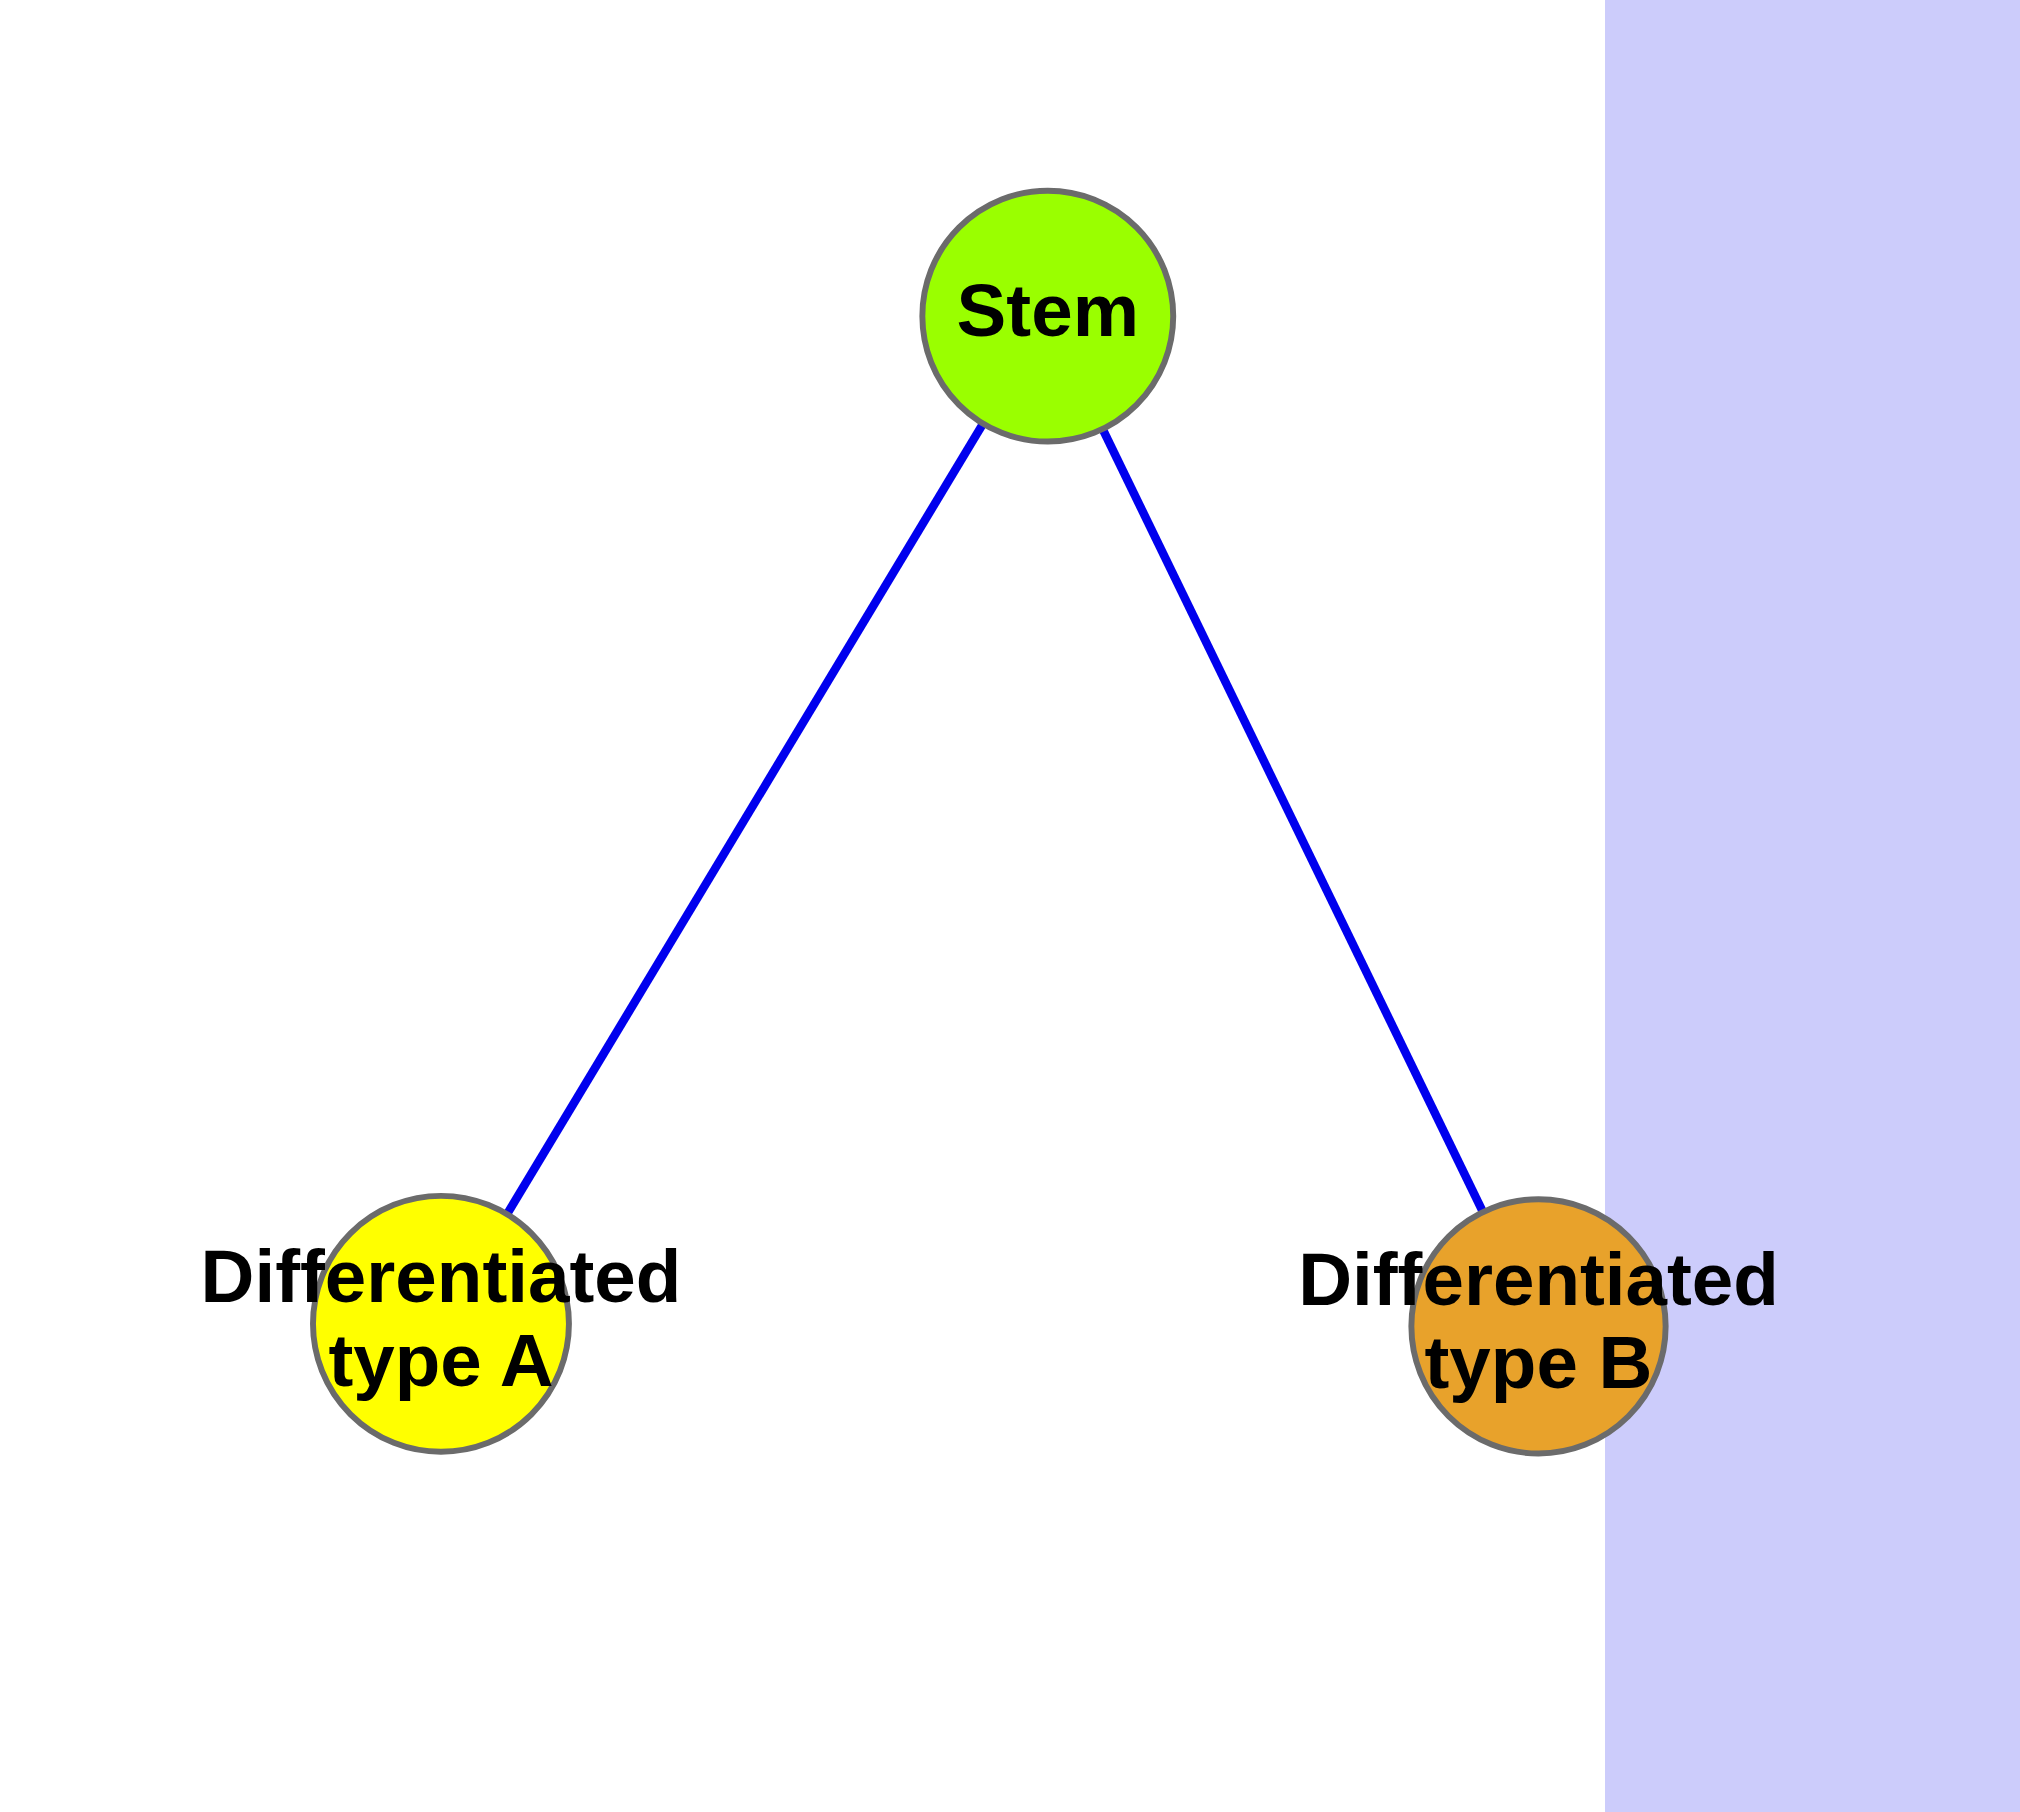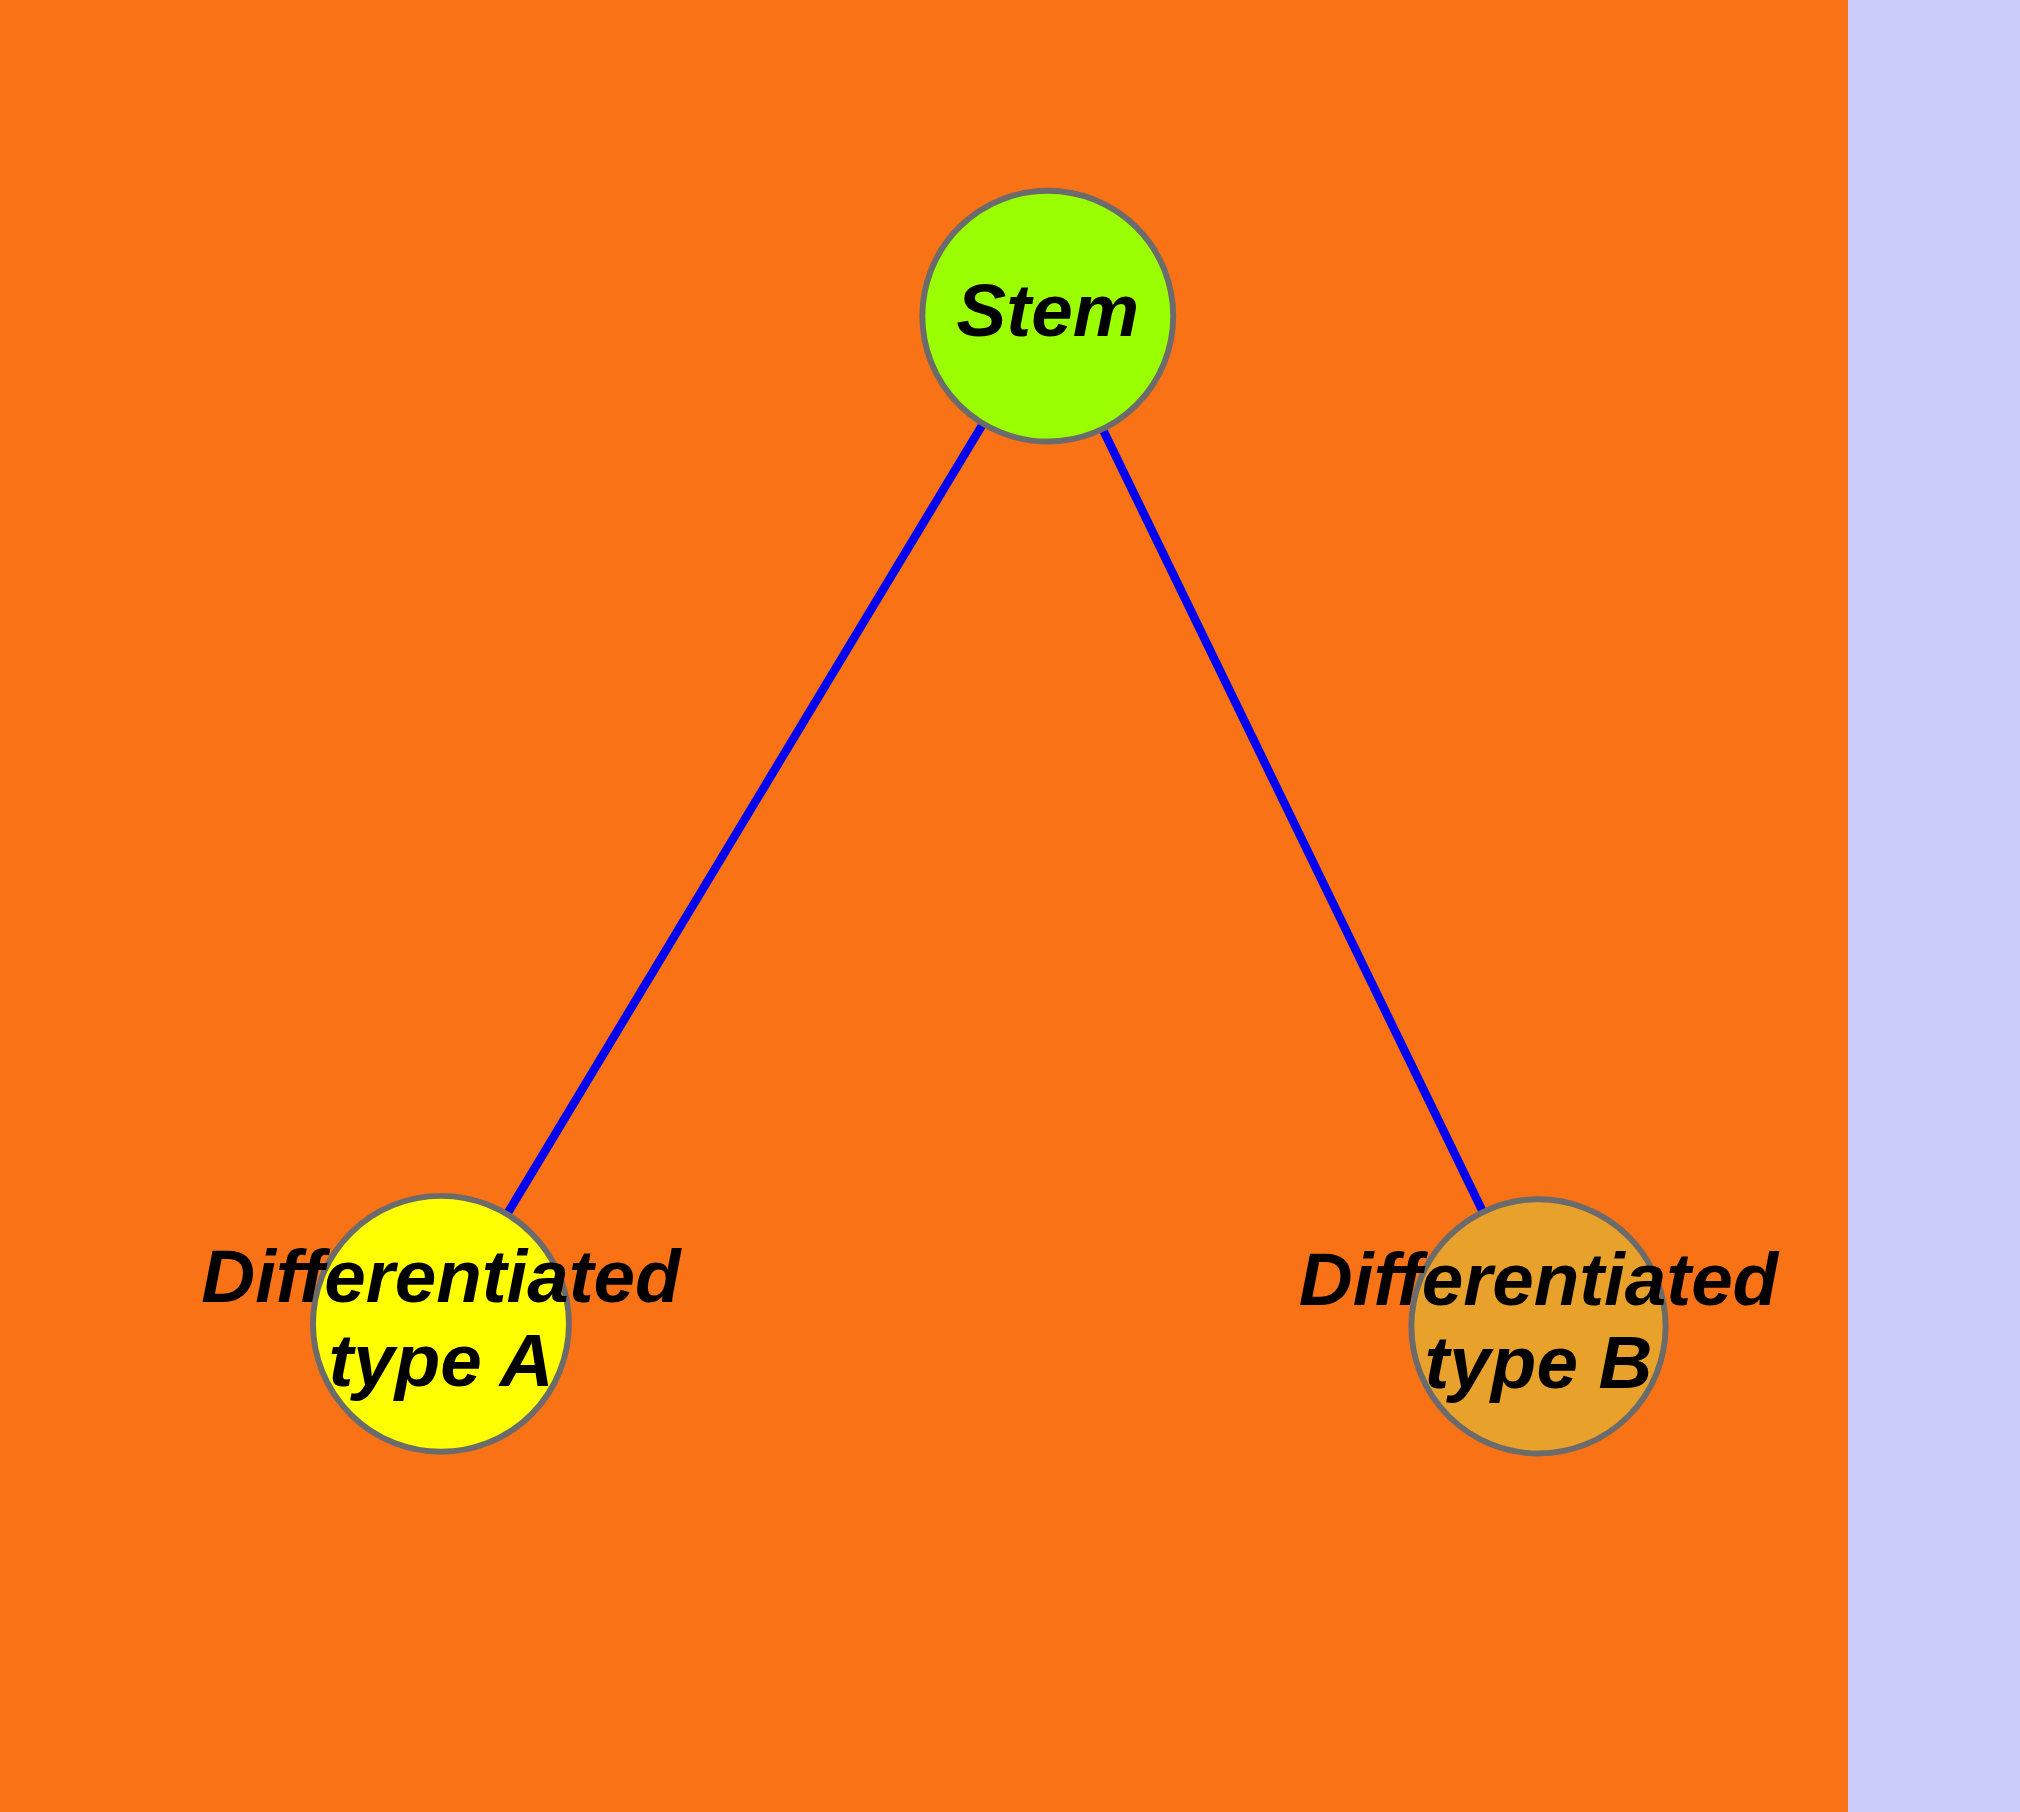--- a/index.html
+++ b/index.html
@@ -8,24 +8,23 @@
     background: #ccccfb;
   }
   body {
     width: 2021px;
     height: 1812px;
     overflow: hidden;
     font-family: "Liberation Sans", sans-serif;
   }
   #graph-canvas {
     position: relative;
-    width: 1848px;
+    width: 1605px;
     height: 1812px;
-    background: #f97316;
-    font-style: italic;
+    background: #ffffff;
   }
   #graph-svg {
     position: absolute;
     left: 0;
     top: 0;
     width: 2021px;
     height: 1812px;
     display: block;
   }
   .node-label {

